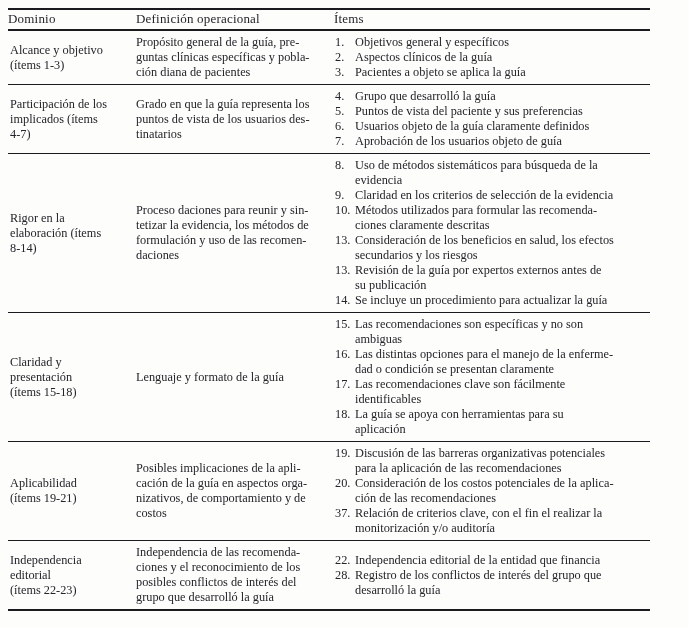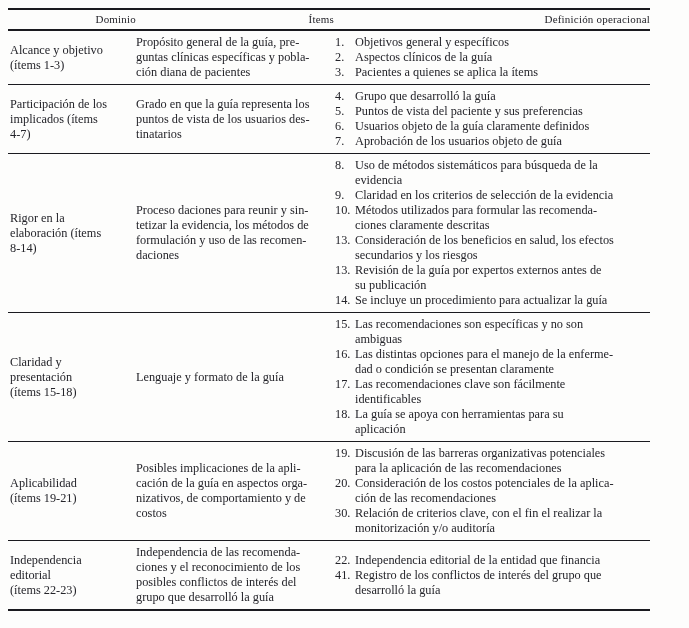--- a/index.html
+++ b/index.html
@@ -13,22 +13,22 @@
   .page { padding: 8px 0 0 8px; }
   .table { width: 642px; }
   .thead {
     display: grid;
     grid-template-columns: 128px 198px 1fr;
     border-top: 2px solid #1a1a1f;
     border-bottom: 2px solid #1a1a1f;
     padding: 2px 0 3px 0;
   }
   .th {
-    text-align: right;
-    font-size: 11px;
+    text-align: left;
+    font-size: 13px;
     line-height: 14px;
     letter-spacing: 0.2px;
   }
   .row {
     display: grid;
     grid-template-columns: 128px 198px 1fr;
     align-items: center;
     border-bottom: 1.6px solid #1a1a1f;
     padding: 4px 0;
     font-size: 12.3px;
@@ -53,42 +53,42 @@
   .item .txt { white-space: pre; }
 </style>
 </head>
 <body>
 
 <div class="page">
   <div class="table">
 
     <div class="thead">
       <div class="th">Dominio</div>
+      <div class="th">Definición operacional</div>
       <div class="th">Ítems</div>
-      <div class="th">Definición operacional</div>
     </div>
 
     <div class="row">
       <div class="cell domain">Alcance y objetivo
 (ítems 1-3)</div>
       <div class="cell def">Propósito general de la guía, pre-
 guntas clínicas específicas y pobla-
 ción diana de pacientes</div>
       <div class="cell items">
         <div class="item">
           <span class="num">1.</span>
           <span class="txt">Objetivos general y específicos</span>
         </div>
         <div class="item">
           <span class="num">2.</span>
           <span class="txt">Aspectos clínicos de la guía</span>
         </div>
         <div class="item">
           <span class="num">3.</span>
-          <span class="txt">Pacientes a quienes se aplica la ítems</span>
+          <span class="txt">Pacientes a objeto se aplica la guía</span>
         </div>
       </div>
     </div>
 
     <div class="row">
       <div class="cell domain">Participación de los
 implicados (ítems
 4-7)</div>
       <div class="cell def">Grado en que la guía representa los
 puntos de vista de los usuarios des-
@@ -194,42 +194,42 @@
           <span class="num">19.</span>
           <span class="txt">Discusión de las barreras organizativas potenciales
 para la aplicación de las recomendaciones</span>
         </div>
         <div class="item">
           <span class="num">20.</span>
           <span class="txt">Consideración de los costos potenciales de la aplica-
 ción de las recomendaciones</span>
         </div>
         <div class="item">
-          <span class="num">30.</span>
+          <span class="num">37.</span>
           <span class="txt">Relación de criterios clave, con el fin el realizar la
 monitorización y/o auditoría</span>
         </div>
       </div>
     </div>
 
     <div class="row">
       <div class="cell domain">Independencia
 editorial
 (ítems 22-23)</div>
       <div class="cell def">Independencia de las recomenda-
 ciones y el reconocimiento de los
 posibles conflictos de interés del
 grupo que desarrolló la guía</div>
       <div class="cell items">
         <div class="item">
           <span class="num">22.</span>
           <span class="txt">Independencia editorial de la entidad que financia</span>
         </div>
         <div class="item">
-          <span class="num">41.</span>
+          <span class="num">28.</span>
           <span class="txt">Registro de los conflictos de interés del grupo que
 desarrolló la guía</span>
         </div>
       </div>
     </div>
 
   </div>
 </div>
 
 </body></html>

